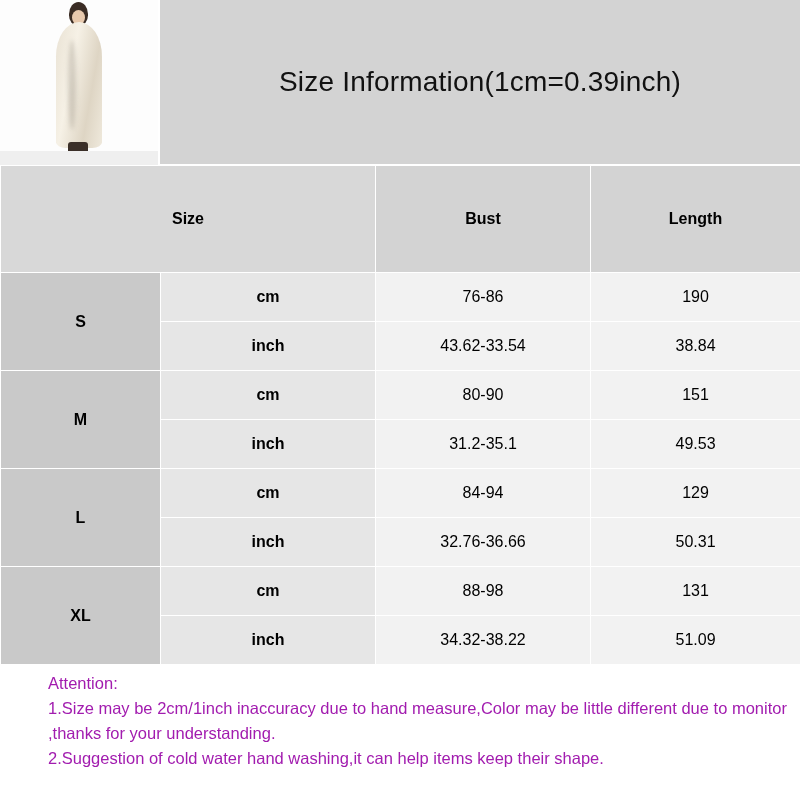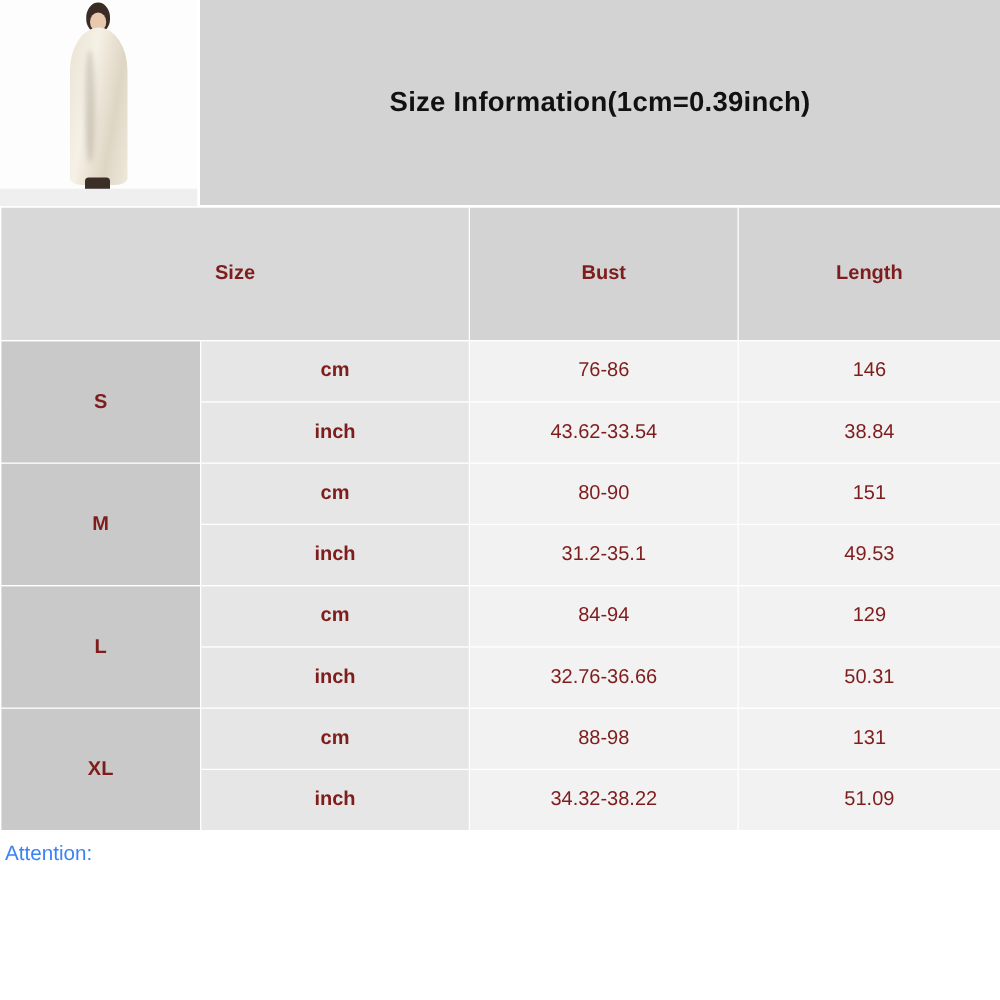--- a/index.html
+++ b/index.html
@@ -108,38 +108,38 @@
   }
 
   .size-info-header {
     flex: 1;
     background: #d3d3d3;
     display: flex;
     align-items: center;
     justify-content: center;
   }
   .size-info-header .title {
-    font-size: 22px;
-    font-weight: bold;
+    font-size: 28px;
+    font-weight: normal;
     color: #111;
     letter-spacing: 0.2px;
   }
 
   
   table.size-table {
     border-collapse: collapse;
     width: 800px;
     table-layout: fixed;
   }
   table.size-table td {
     border: 1px solid #ffffff;
     text-align: center;
     vertical-align: middle;
     font-size: 16px;
-    color: #7f1d1d;
+    color: #000000;
   }
   col.c-size { width: 160px; }
   col.c-unit { width: 215px; }
   col.c-bust { width: 215px; }
   col.c-len  { width: 210px; }
 
   .hdr-size {
     background: #d8d8d8;
     font-size: 29px;
     font-weight: bold;
@@ -169,22 +169,23 @@
   
   .attention {
     box-sizing: border-box;
     width: 800px;
     padding: 6px 4px 4px 4px;
     background: #ffffff;
   }
   .attention .line {
     font-size: 16.5px;
     line-height: 25px;
-    color: #3b82f6;
+    color: #a21caf;
     white-space: nowrap;
+    margin-left: 44px;
   }
   .attention .line.wrap {
     white-space: normal;
   }
 </style>
 </head>
 <body>
 
 <div class="sheet">
 
@@ -216,21 +217,21 @@
       <tr>
         <td class="hdr-size" colspan="2">Size</td>
         <td class="hdr-cell">Bust</td>
         <td class="hdr-cell">Length</td>
       </tr>
 
       <tr>
         <td class="size-cell" rowspan="2">S</td>
         <td class="unit-cell">cm</td>
         <td class="val-cell">76-86</td>
-        <td class="val-cell">146</td>
+        <td class="val-cell">190</td>
       </tr>
       <tr>
         <td class="unit-cell">inch</td>
         <td class="val-cell">43.62-33.54</td>
         <td class="val-cell">38.84</td>
       </tr>
 
       <tr>
         <td class="size-cell" rowspan="2">M</td>
         <td class="unit-cell">cm</td>
@@ -264,15 +265,17 @@
       <tr>
         <td class="unit-cell">inch</td>
         <td class="val-cell">34.32-38.22</td>
         <td class="val-cell">51.09</td>
       </tr>
     </tbody>
   </table>
 
   <div class="attention">
     <div class="line">Attention:</div>
+    <div class="line wrap">1.Size may be 2cm/1inch inaccuracy due to hand measure,Color may be little different due to monitor ,thanks for your understanding.</div>
+    <div class="line">2.Suggestion of cold water hand washing,it can help items keep their shape.</div>
   </div>
 
 </div>
 
 </body></html>

